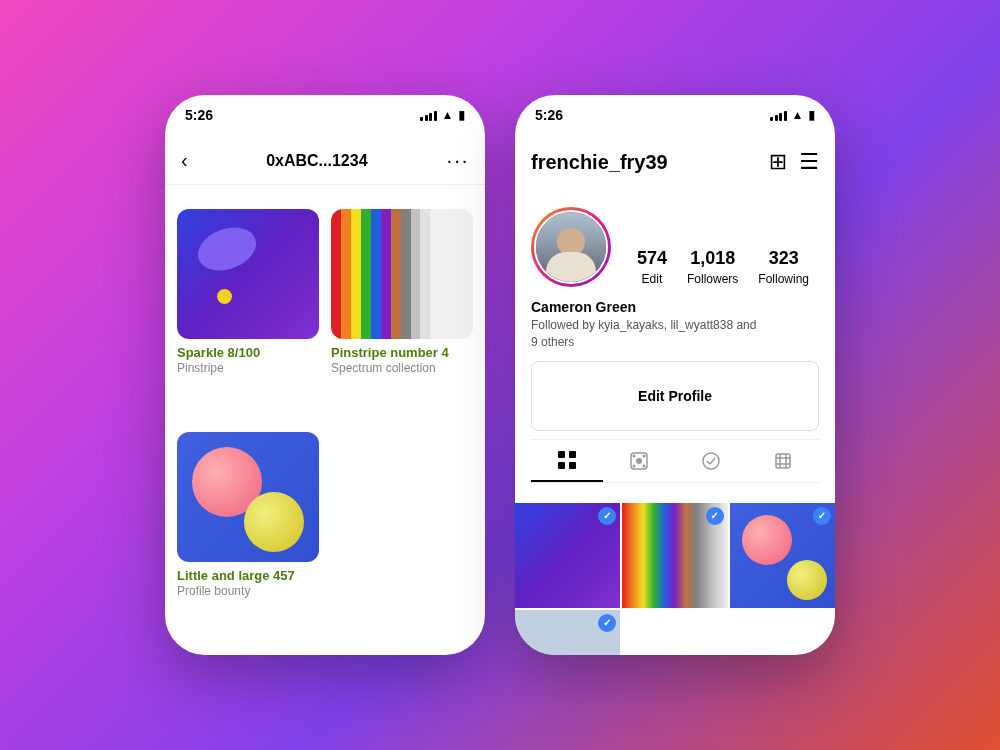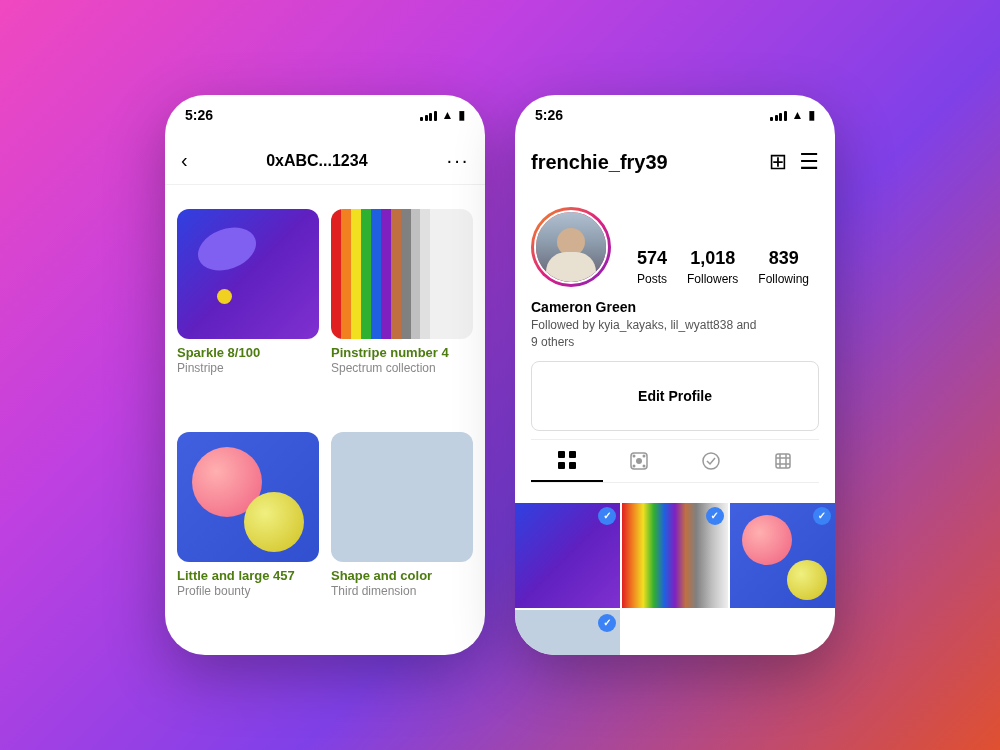--- a/index.html
+++ b/index.html
@@ -419,27 +419,20 @@
     </div>
 
     <div class="nft-item">
       <div class="nft-image">
         <div class="balloon-art"></div>
       </div>
       <span class="nft-title">Little and large 457</span>
       <span class="nft-subtitle">Profile bounty</span>
     </div>
 
-    <div class="nft-item">
-      <div class="nft-image">
-        <div class="shape-art"></div>
-      </div>
-      <span class="nft-title">Shape and color</span>
-      <span class="nft-subtitle">Third dimension</span>
-    </div>
   </div>
 </div>
 
 <div class="phone right-phone">
 
   <div class="status-bar">
     <span>5:26</span>
     <div class="status-icons">
       <div class="signal-bars">
         <span style="height:4px"></span>
@@ -470,28 +463,28 @@
               <div class="avatar-head"></div>
               <div class="avatar-body"></div>
             </div>
           </div>
         </div>
       </div>
 
       <div class="stats-row">
         <div class="stat-item">
           <span class="stat-number">574</span>
-          <span class="stat-label">Posts</span>
+          <span class="stat-label">Edit</span>
         </div>
         <div class="stat-item">
           <span class="stat-number">1,018</span>
           <span class="stat-label">Followers</span>
         </div>
         <div class="stat-item">
-          <span class="stat-number">839</span>
+          <span class="stat-number">323</span>
           <span class="stat-label">Following</span>
         </div>
       </div>
     </div>
 
     <div class="profile-name">Cameron Green</div>
     <div class="profile-followed">
       <span>Followed by kyia_kayaks, lil_wyatt838 and</span><br>
       <span>9 others</span>
     </div>

